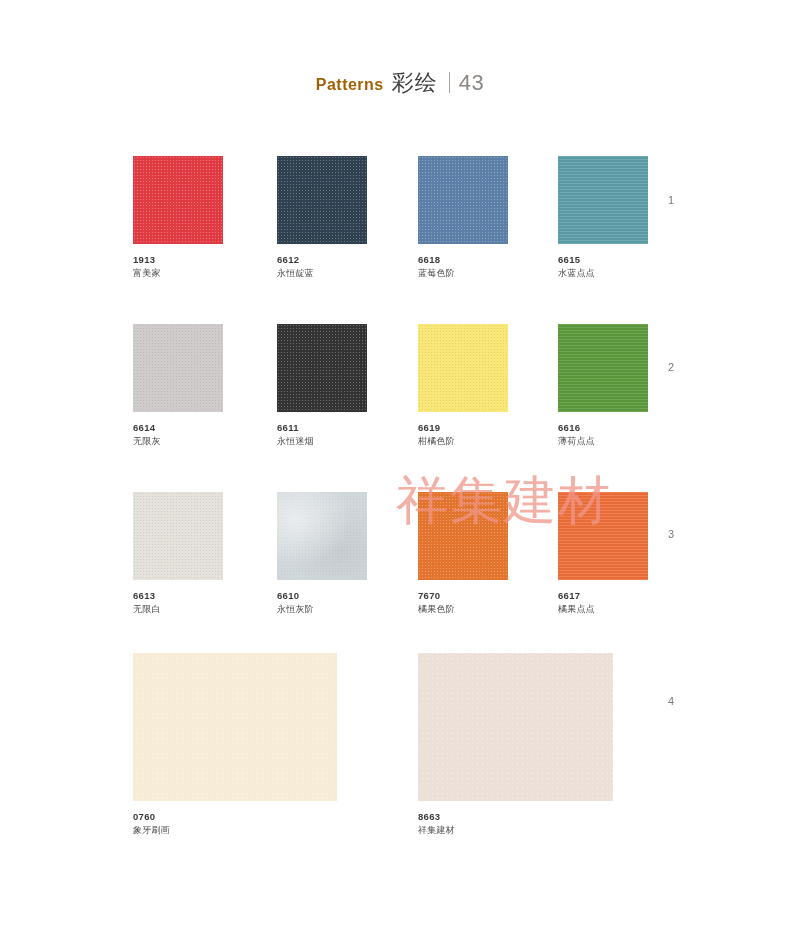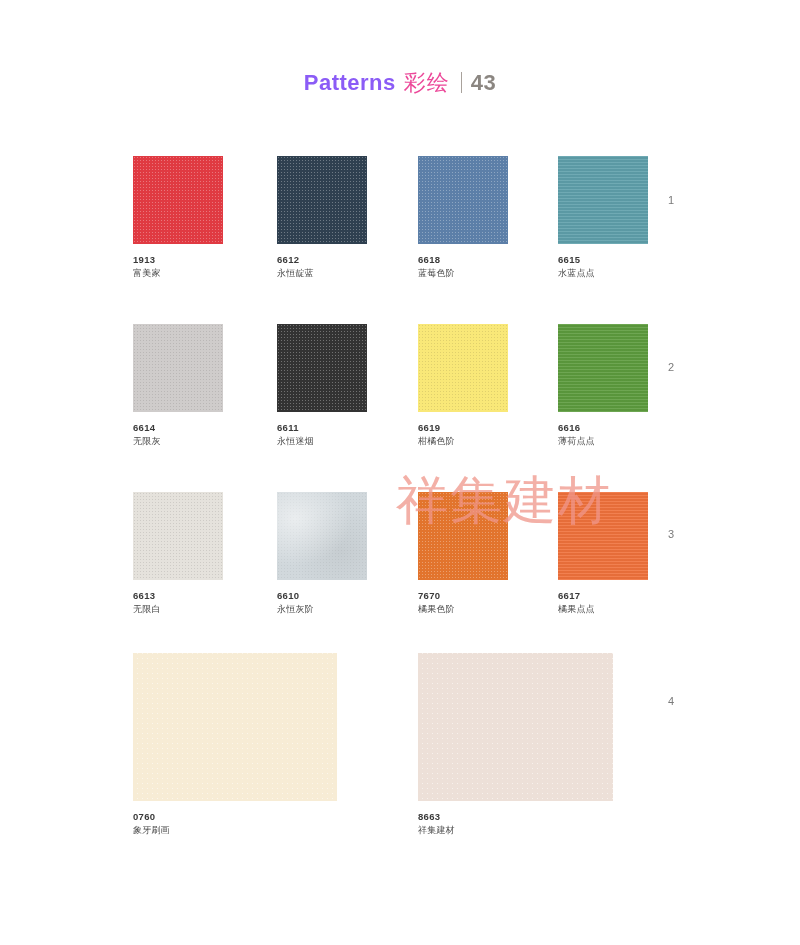--- a/index.html
+++ b/index.html
@@ -24,45 +24,44 @@
   
   .header {
     position: absolute;
     top: 68px;
     left: 0;
     width: 800px;
     text-align: center;
     white-space: nowrap;
   }
   .header-title {
-    font-size: 22px;
+    font-size: 16px;
     font-weight: bold;
-    color: #8b5cf6;
+    color: #a16207;
     letter-spacing: 0.5px;
   }
   .header-cn {
     font-size: 22px;
     font-weight: normal;
-    color: #ec4899;
+    color: #404040;
     margin-left: 8px;
     letter-spacing: 1px;
   }
   .header-sep {
     display: inline-block;
     width: 1px;
     height: 21px;
     background: #a9a29c;
     margin: 0 9px 0 11px;
     vertical-align: -3px;
   }
   .header-num {
     font-size: 22px;
     color: #8b8681;
     letter-spacing: 0.5px;
-    font-weight: bold;
   }
 
   
   .watermark {
     position: absolute;
     left: 396px;
     top: 466px;
     font-size: 52px;
     color: #f0968a;
     opacity: 0.75;

